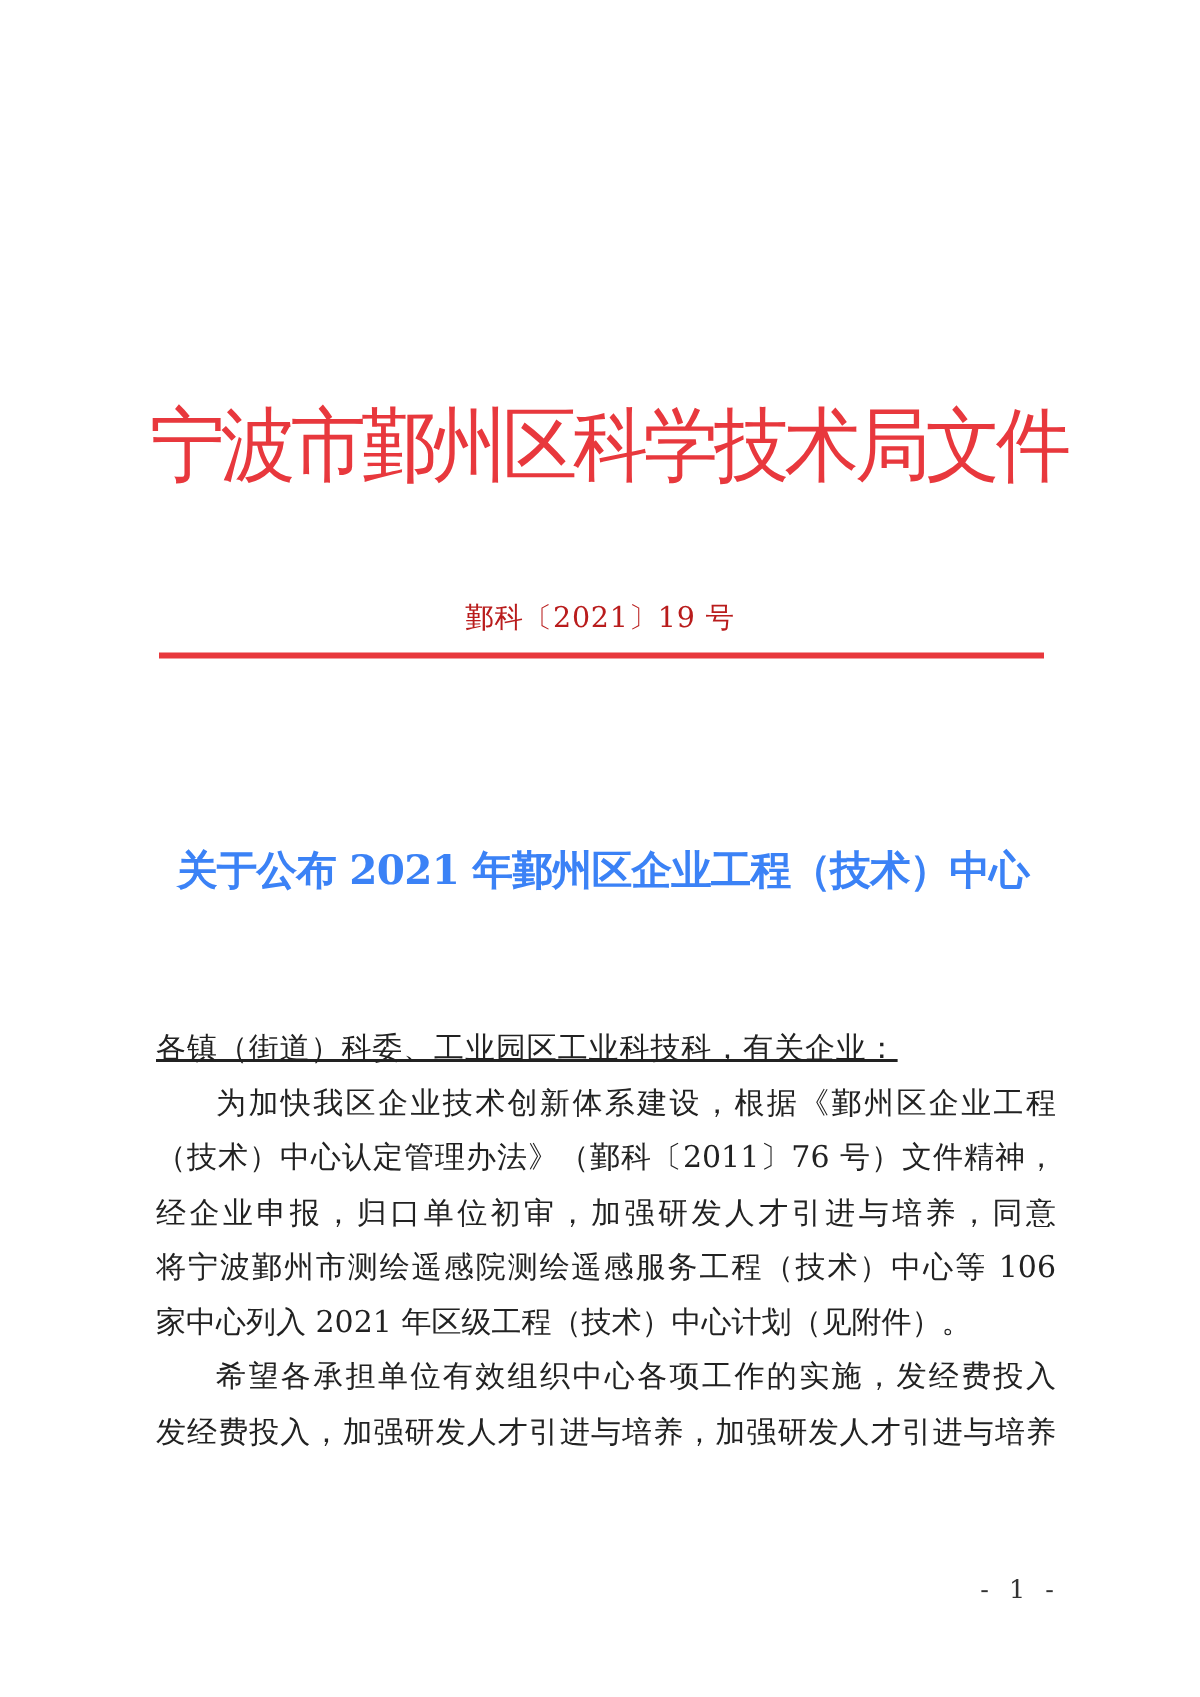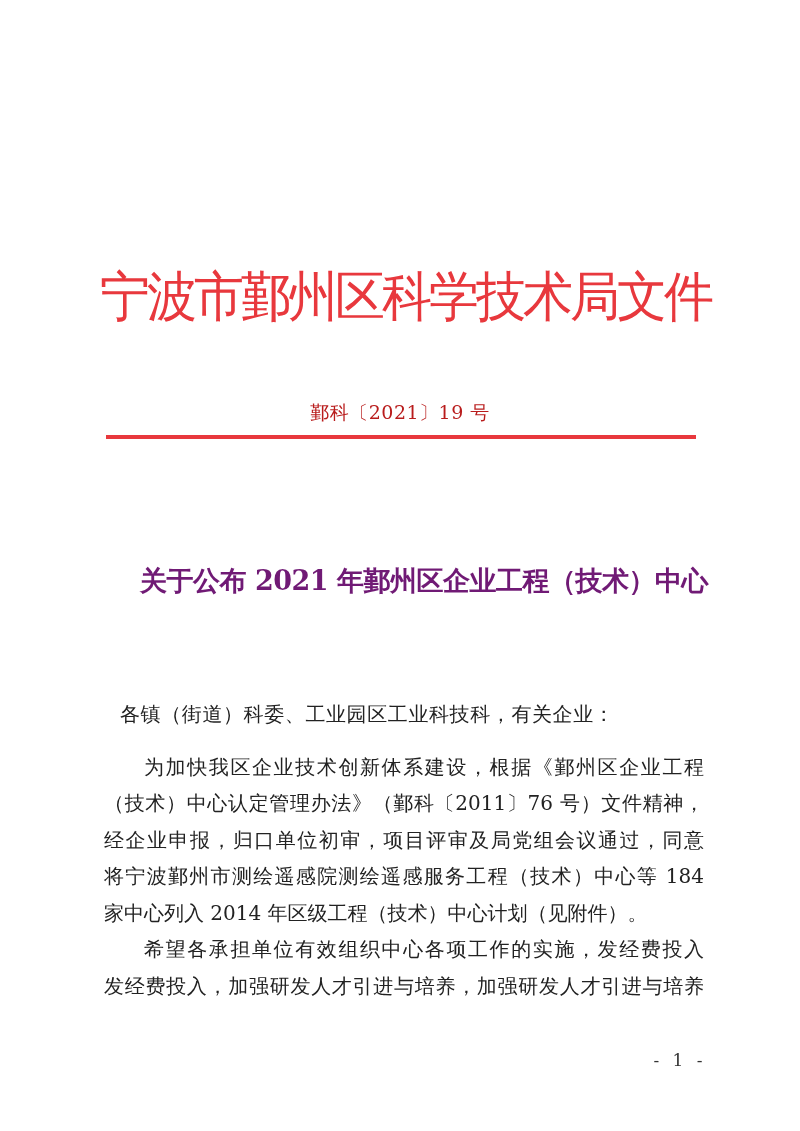--- a/index.html
+++ b/index.html
@@ -54,47 +54,48 @@
       top: 435px;
       width: 590px;
       height: 4px;
       background: #e8383d;
     }
     .notice-title {
       position: absolute;
       left: 96px;
       top: 560px;
       width: 612px;
-      text-align: right;
+      text-align: center;
       font-family: "DejaVu Serif", "Liberation Serif", serif;
       font-weight: bold;
       font-size: 27px;
       line-height: 42px;
-      color: #701a75;
+      color: #3b82f6;
       letter-spacing: -0.5px;
     }
     .notice-title .line {
       display: block;
       white-space: nowrap;
     }
     .body-text {
       position: absolute;
       left: 104px;
       top: 680px;
       width: 600px;
       font-family: "DejaVu Serif", "Liberation Serif", serif;
       font-size: 20px;
       line-height: 36.5px;
       color: #222;
     }
     .body-text p {
-      margin: 16px;
+      margin: 0;
       text-align: justify;
       text-align-last: justify;
       letter-spacing: 0.6px;
+      text-decoration: underline;
     }
     .body-text p.salutation {
       text-align: left;
       text-align-last: left;
     }
     .body-text .line {
       display: block;
       white-space: nowrap;
       text-align: justify;
       text-align-last: justify;
@@ -132,23 +133,23 @@
   <div class="notice-title">
     <span class="line">关于公布 2021 年鄞州区企业工程（技术）中心</span>
   </div>
 
   <div class="body-text">
     <p class="salutation">各镇（街道）科委、工业园区工业科技科，有关企业：</p>
 
     <div>
       <span class="line indent">为加快我区企业技术创新体系建设，根据《鄞州区企业工程</span>
       <span class="line">（技术）中心认定管理办法》（鄞科〔2011〕76 号）文件精神，</span>
-      <span class="line">经企业申报，归口单位初审，项目评审及局党组会议通过，同意</span>
-      <span class="line">将宁波鄞州市测绘遥感院测绘遥感服务工程（技术）中心等 184</span>
-      <span class="line last">家中心列入 2014 年区级工程（技术）中心计划（见附件）。</span>
+      <span class="line">经企业申报，归口单位初审，加强研发人才引进与培养，同意</span>
+      <span class="line">将宁波鄞州市测绘遥感院测绘遥感服务工程（技术）中心等 106</span>
+      <span class="line last">家中心列入 2021 年区级工程（技术）中心计划（见附件）。</span>
     </div>
 
     <div>
       <span class="line indent">希望各承担单位有效组织中心各项工作的实施，发经费投入</span>
       <span class="line">发经费投入，加强研发人才引进与培养，加强研发人才引进与培养</span>
     </div>
   </div>
 
   <div class="page-number">- 1 -</div>
 

